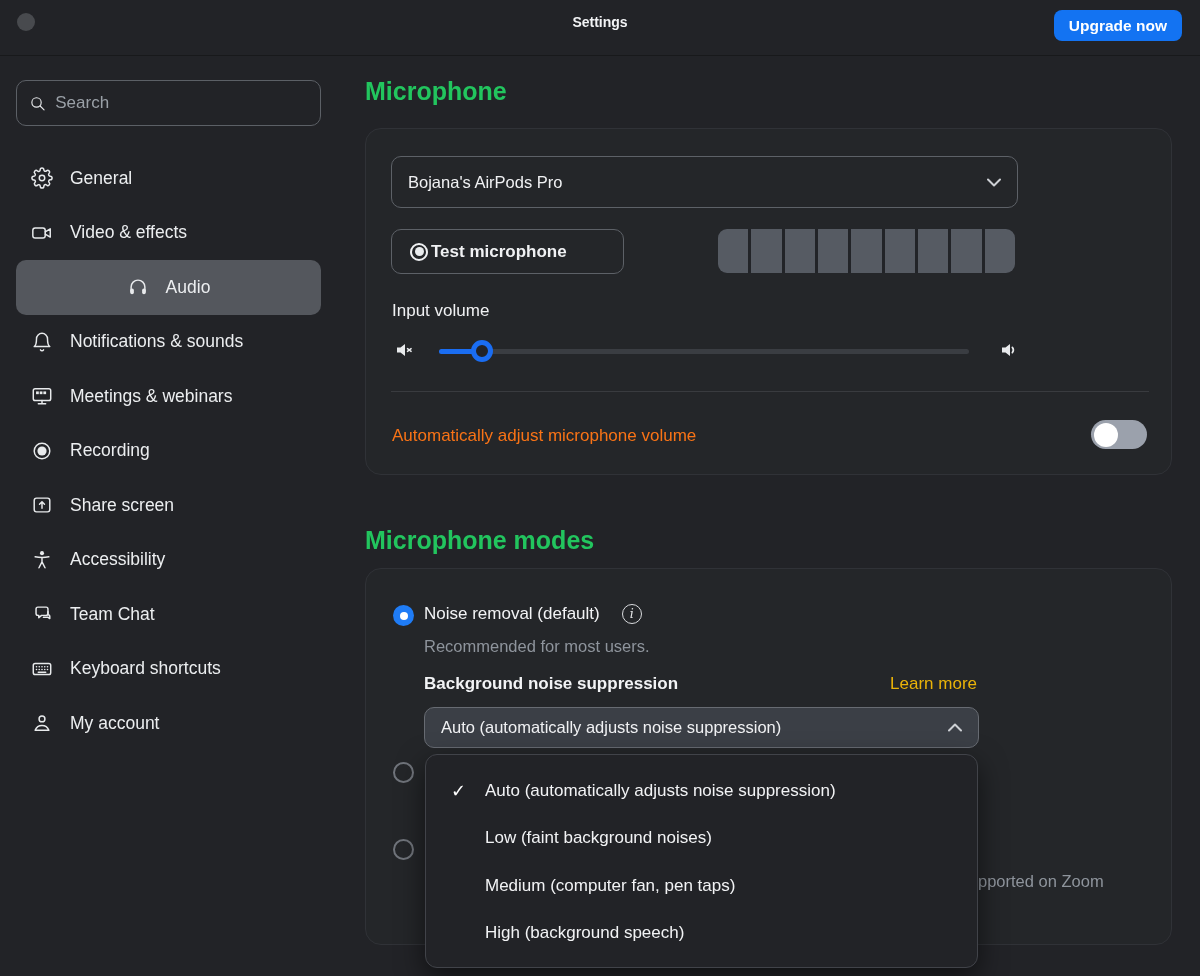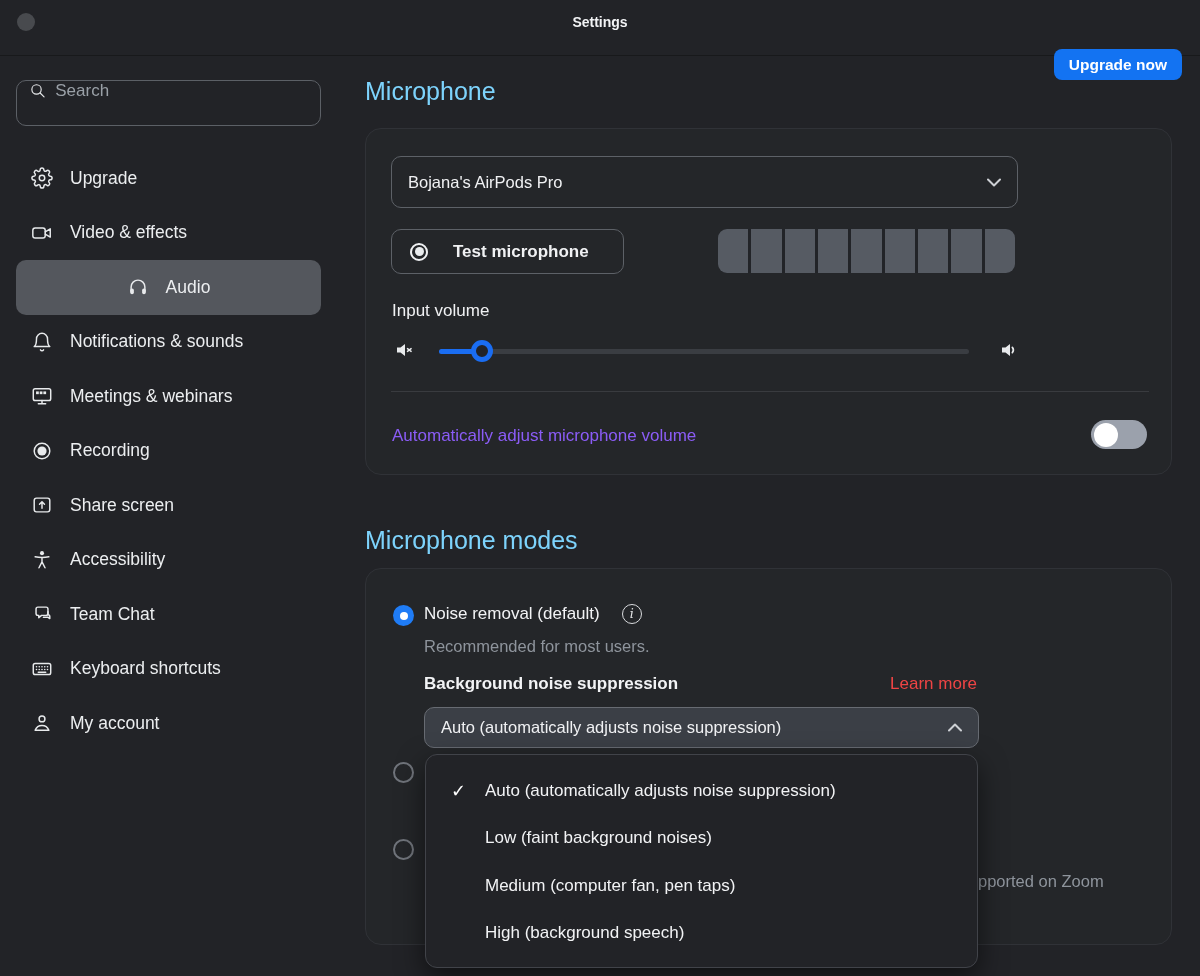--- a/index.html
+++ b/index.html
@@ -12,71 +12,71 @@
   }
   
   .titlebar{ position:absolute; left:0; top:0; width:1200px; height:56px;
     background:#222327; border-bottom:1px solid #18191b; }
   .win-dot{ position:absolute; left:17px; top:13px; width:18px; height:18px;
     border-radius:50%; background:#484a4e; }
   .tb-title{ position:absolute; left:0; right:0; top:14px; text-align:center;
     font-size:14px; font-weight:700; color:#f2f3f5; }
   .upgrade-btn{ position:absolute; right:18px; top:10px; height:31px; padding:0 15px;
     background:#1373f2; color:#fff; border:none; border-radius:8px;
-    font-size:15.5px; font-weight:600; font-family:inherit; line-height:31px; cursor:pointer;margin-top:39px;}
+    font-size:15.5px; font-weight:600; font-family:inherit; line-height:31px; cursor:pointer;}
   
   .sidebar{ position:absolute; left:0; top:57px; width:348px; bottom:0; }
   .search-box{ position:absolute; left:16px; top:23px; width:305px; height:46px;
-    border:1px solid #5c6066; border-radius:10px; display:flex; align-items:flex-start;
+    border:1px solid #5c6066; border-radius:10px; display:flex; align-items:center;
     padding:0 12px; gap:9px; background:transparent; }
   .search-box input{ background:transparent; border:none; outline:none; color:#eceef0;
     font-size:17px; font-family:inherit; width:100%; }
   .search-box input::placeholder{ color:#9aa0a7; }
   .nav{ position:absolute; left:16px; top:94px; width:305px; }
   .nav-item{ height:54.5px; display:flex; align-items:center; gap:17px; padding:0 15px;
     border-radius:10px; cursor:pointer; }
   .nav-item.selected{ background:#54575d;justify-content:center; }
   .nav-item .lbl{ font-size:17.5px; color:#eceef0; }
   .nav-item svg{ flex:0 0 auto; }
   .icn{ stroke:#e8eaec; fill:none; stroke-width:1.6; stroke-linecap:round; stroke-linejoin:round; }
   
   .main{ position:absolute; left:348px; top:57px; right:0; bottom:0; }
-  .h1{ position:absolute; font-size:25px; font-weight:400; color:#7dd3fc; }
+  .h1{ position:absolute; font-size:25px; font-weight:700; color:#22c55e; }
   .card{ position:absolute; background:#242629; border:1px solid #303237; border-radius:16px; }
   #card-mic{ left:17px; top:71px; width:807px; height:347px; }
   #card-modes{ left:17px; top:511px; width:807px; height:377px; }
 
   .select-box{ position:absolute; border:1px solid #5d6167; border-radius:10px;
     display:flex; align-items:center; padding:0 16px; cursor:pointer; font-size:16.5px; color:#f0f1f3;}
   .select-box .val{ flex:1; }
   #device-select{ left:25px; top:27px; width:627px; height:52px; }
 
   .test-btn{ position:absolute; left:25px; top:100px; width:233px; height:45px;
     border:1px solid #5d6167; border-radius:10px; background:transparent; cursor:pointer;
-    display:flex; align-items:center; gap:25px; padding:0 18px; font-family:inherit; }
+    display:flex; align-items:center; gap:3px; padding:0 18px; font-family:inherit; }
   .test-btn .rec{ width:18px; height:18px; border-radius:50%; border:2.5px solid #f0f1f3;
     display:flex; align-items:center; justify-content:center; }
   .test-btn .rec i{ width:9px; height:9px; border-radius:50%; background:#e9ebed; }
   .test-btn .lbl{ font-size:17px; font-weight:600; color:#f0f1f3; }
 
   .meter{ position:absolute; left:352px; top:100px; width:297px; height:44px;
     border-radius:9px; overflow:hidden; display:flex; gap:3px; background:#222428; }
   .meter .seg{ flex:1; background:#565b63; }
 
   .inp-vol-label{ position:absolute; left:26px; top:172px; font-size:17px; color:#f0f1f3; }
   .slider-row{ position:absolute; left:25px; top:206px; right:22px; height:32px; }
   .slider-track{ position:absolute; left:48px; top:14px; width:530px; height:5px;
     background:#3a3d42; border-radius:3px; cursor:pointer; }
   .slider-fill{ position:absolute; left:0; top:0; height:5px; width:42px;
     background:#1a6df2; border-radius:3px; }
   .slider-thumb{ position:absolute; left:32px; top:5px; width:22px; height:22px;
     border-radius:50%; border:5.5px solid #1a6df2; background:#222327; cursor:grab; }
   .spk{ position:absolute; top:3px; }
   .divider{ position:absolute; left:25px; right:22px; top:262px; height:1px; background:#393b3f; }
-  .auto-row-label{ position:absolute; left:26px; top:297px; font-size:17px; color:#8b5cf6; }
+  .auto-row-label{ position:absolute; left:26px; top:297px; font-size:17px; color:#f97316; }
   .toggle{ position:absolute; right:24px; top:291px; width:56px; height:29px;
     border-radius:15px; background:#9ba1ac; cursor:pointer; }
   .toggle .knob{ position:absolute; left:2.5px; top:2.5px; width:24px; height:24px;
     border-radius:50%; background:#ffffff; }
 
   
   .radio{ width:21px; height:21px; border-radius:50%; position:absolute; cursor:pointer; }
   .radio.on{ background:#1f7cf6; }
   .radio.on i{ position:absolute; left:6.5px; top:6.5px; width:8px; height:8px;
     border-radius:50%; background:#fff; }
@@ -84,21 +84,21 @@
   #radio-noise{ left:27px; top:36px; }
   #radio-hidden-1{ left:27px; top:193px; }
   #radio-hidden-2{ left:27px; top:270px; }
   .noise-label{ position:absolute; left:58px; top:35px; font-size:17px; color:#f2f3f5;
     display:flex; align-items:center; gap:22px; }
   .info-ic{ width:20px; height:20px; border-radius:50%; border:1.5px solid #d9dbde;
     color:#e6e8ea; font-size:12.5px; line-height:18px; text-align:center;
     font-family:"DejaVu Serif",serif; font-style:italic; }
   .noise-desc{ position:absolute; left:58px; top:68px; font-size:16.5px; color:#8e949c; }
   .bns-label{ position:absolute; left:58px; top:105px; font-size:17px; font-weight:600; color:#f2f3f5; }
-  .learn-more{ position:absolute; right:194px; top:105px; font-size:17px; color:#ef4444;
+  .learn-more{ position:absolute; right:194px; top:105px; font-size:17px; color:#eab308;
     text-decoration:none; cursor:pointer; }
   #bns-select{ left:58px; top:138px; width:555px; height:41px; background:#3b3f46;
     border:1px solid #676b72; }
   .partial-text{ position:absolute; left:612px; top:303px; font-size:16.5px; color:#8e949c;
     white-space:nowrap; z-index:1; }
 
   
   .menu{ position:absolute; left:77px; top:697px; width:553px; height:214px;
     background:#222327; border:1px solid #414349; border-radius:12px;
     box-shadow:0 10px 28px rgba(0,0,0,.55); z-index:10; padding:12px 0; }
@@ -126,21 +126,21 @@
         </svg>
       <input type="text" placeholder="Search" style="">
     </div>
     <div class="nav">
 
       <div class="nav-item">
         <svg class="icn" width="22" height="22" viewBox="0 0 24 24">
             <circle cx="12" cy="12" r="3"></circle>
             <path d="M19.4 15a1.65 1.65 0 0 0 .33 1.82l.06.06a2 2 0 0 1-2.83 2.83l-.06-.06a1.65 1.65 0 0 0-1.82-.33 1.65 1.65 0 0 0-1 1.51V21a2 2 0 0 1-4 0v-.09A1.65 1.65 0 0 0 9 19.4a1.65 1.65 0 0 0-1.82.33l-.06.06a2 2 0 0 1-2.83-2.83l.06-.06a1.65 1.65 0 0 0 .33-1.82 1.65 1.65 0 0 0-1.51-1H3a2 2 0 0 1 0-4h.09A1.65 1.65 0 0 0 4.6 9a1.65 1.65 0 0 0-.33-1.82l-.06-.06a2 2 0 0 1 2.83-2.83l.06.06a1.65 1.65 0 0 0 1.82.33H9a1.65 1.65 0 0 0 1-1.51V3a2 2 0 0 1 4 0v.09a1.65 1.65 0 0 0 1 1.51 1.65 1.65 0 0 0 1.82-.33l.06-.06a2 2 0 0 1 2.83 2.83l-.06.06a1.65 1.65 0 0 0-.33 1.82V9a1.65 1.65 0 0 0 1.51 1H21a2 2 0 0 1 0 4h-.09a1.65 1.65 0 0 0-1.51 1z"></path>
           </svg>
-        <span class="lbl">Upgrade</span>
+        <span class="lbl">General</span>
       </div>
 
       <div class="nav-item">
         <svg class="icn" width="22" height="22" viewBox="0 0 24 24">
             <rect x="2" y="6.5" width="13.5" height="11" rx="2.5"></rect>
             <path d="M15.5 10.8L21 7.5v9l-5.5-3.3"></path>
           </svg>
         <span class="lbl">Video &amp; effects</span>
       </div>
 

